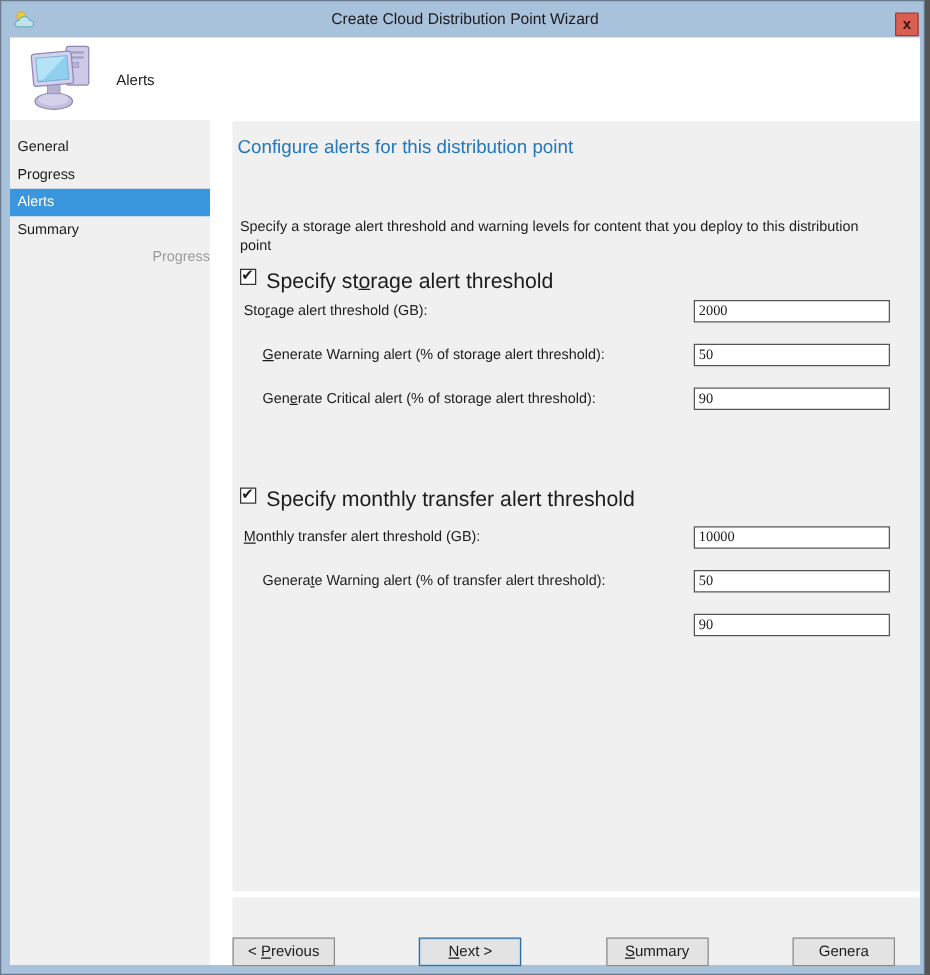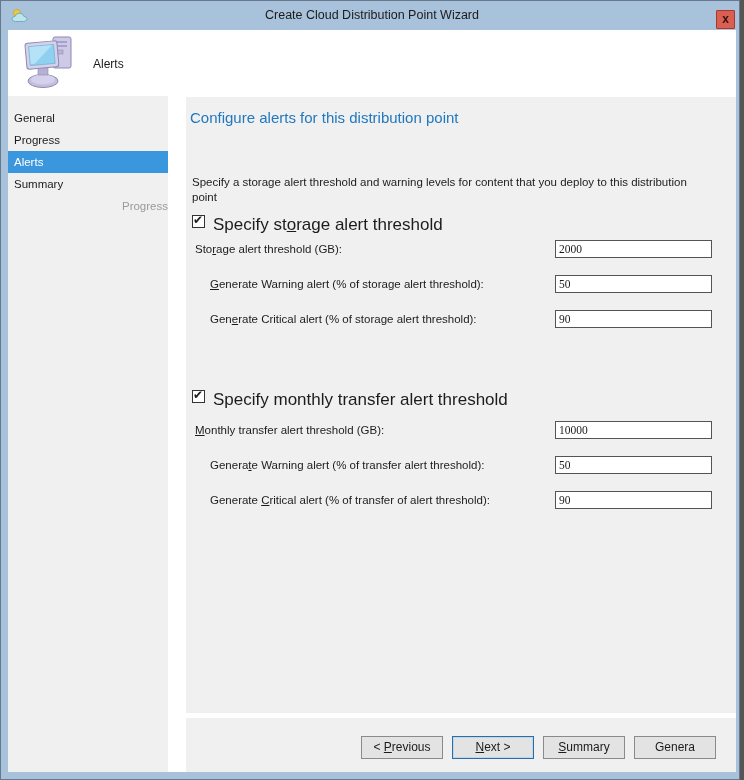--- a/index.html
+++ b/index.html
@@ -66,22 +66,22 @@
 
   .txt-input {
     position:absolute; left:369px; width:157px; height:18px;
     border:1px solid #545454; background:#ffffff;
     font-family:Liberation Serif, serif;
     font-size:11.5px; color:#1b1b1b; padding:0 3px;
   }
 
   
   .btn-row {
-    position:absolute; left:0; right:20px; top:18px;
-    display:flex; justify-content:flex-end; gap:9px;
+    position:absolute; left:0; right:20px; top:32px;
+    display:flex; justify-content:space-between; gap:9px;
   }
   .btn {
     min-width:82px; height:23px; background:#e3e3e3;
     border:1px solid #8a8a8a; font-size:12px; color:#1b1b1b;
     text-align:center; line-height:21px; cursor:pointer; white-space:nowrap;
   }
   .btn.focused { border:1px solid #2d6da4; box-shadow: inset 0 0 0 1px #bcd8ee; }
 </style>
 </head>
 <body>
@@ -151,21 +151,20 @@
           <span class="check">✔</span>
         </div>
         <div class="cb-label" style="left:27px; top:293px;"><span>Specify monthly transfer alert threshold</span><span class="ak"></span><span></span></div>
 
         <div class="field-label" style="left:9px; top:327px;"><span></span><span class="ak">M</span><span>onthly transfer alert threshold (GB):</span></div>
         <input class="txt-input" style="top: 324px;" value="10000">
 
         <div class="field-label" style="left:24px; top:362px;"><span>Genera</span><span class="ak">t</span><span>e Warning alert (% of transfer alert threshold):</span></div>
         <input class="txt-input" style="top: 359px;" value="50">
 
-        <div class="field-label" style="left:24px; top:397px;"><span>Generate </span><span class="ak">C</span><span>ritical alert (% of transfer of alert threshold):</span></div>
         <input class="txt-input" style="top: 394px;" value="90">
       </div>
 
       <div class="footer-panel">
         <div class="btn-row">
           <button class="btn"><span>&lt; </span><span class="ak">P</span><span>revious</span></button>
           <button class="btn focused"><span></span><span class="ak">N</span><span>ext &gt;</span></button>
           <button class="btn"><span></span><span class="ak">S</span><span>ummary</span></button>
           <button class="btn"><span>Genera</span><span class="ak"></span><span></span></button>
         </div>

